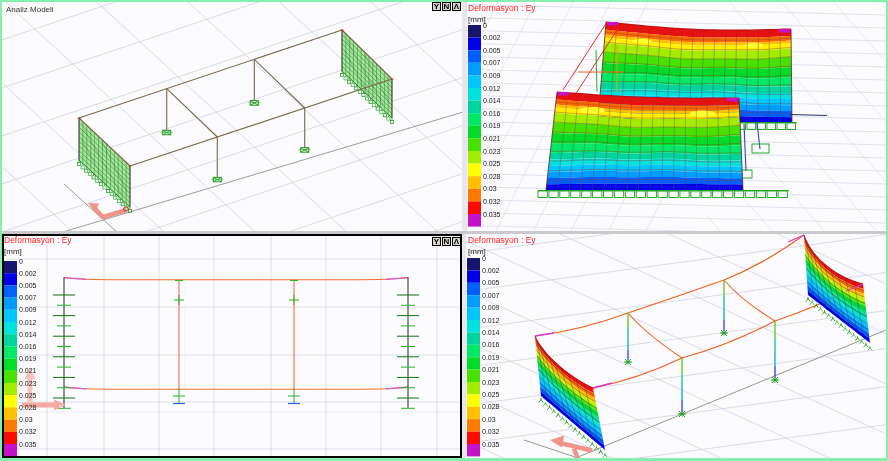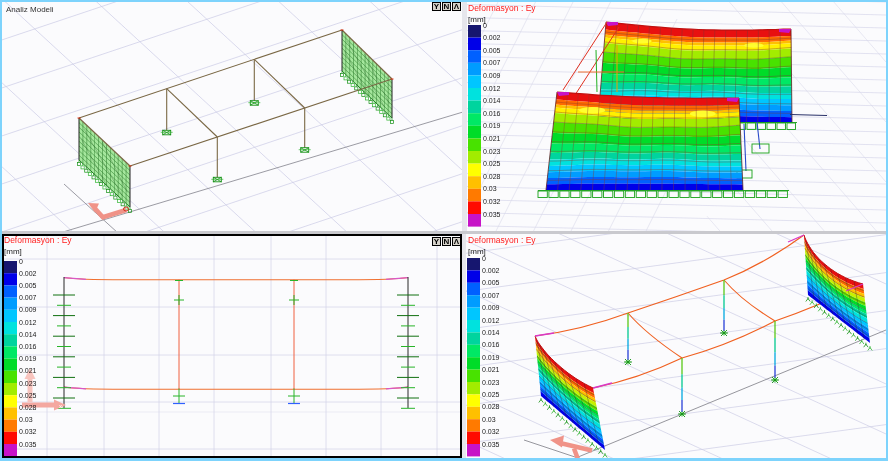--- a/index.html
+++ b/index.html
@@ -1,13 +1,13 @@
 <!DOCTYPE html>
 <html><head><meta charset="utf-8"><style>html,body{margin:0;padding:0;background:#000;}*{box-sizing:content-box;}</style></head><body>
-<div style="position:relative;width:888px;height:461px;background:#7dd3fc;overflow:hidden;">
+<div style="position:relative;width:888px;height:461px;background:#86efac;overflow:hidden;">
 <div style="position:absolute;left:462px;top:2px;width:5px;height:229px;background:#E6E6EC;"></div>
 <div style="position:absolute;left:2px;top:231px;width:884px;height:3px;background:#C9C9CE;"></div>
 <div style="position:absolute;left:462px;top:234px;width:4px;height:224px;background:#E6E6EC;"></div>
 <div style="position:absolute;left:2px;top:234px;width:460px;height:224px;background:#000;"></div>
 <svg width="460" height="229" viewBox="0 0 460 229" style="position:absolute;left:2px;top:2px;background:#FBFBFD">
 <line x1="0.0" y1="-250.1" x2="460.0" y2="-404.2" stroke="#C9C9E4" stroke-width="0.8" opacity="0.85"></line>
 <line x1="0.0" y1="-202.1" x2="460.0" y2="-356.2" stroke="#C9C9E4" stroke-width="0.8" opacity="0.85"></line>
 <line x1="0.0" y1="-154.1" x2="460.0" y2="-308.2" stroke="#C9C9E4" stroke-width="0.8" opacity="0.85"></line>
 <line x1="0.0" y1="-106.1" x2="460.0" y2="-260.2" stroke="#C9C9E4" stroke-width="0.8" opacity="0.85"></line>
 <line x1="0.0" y1="-58.1" x2="460.0" y2="-212.2" stroke="#C9C9E4" stroke-width="0.8" opacity="0.85"></line>

